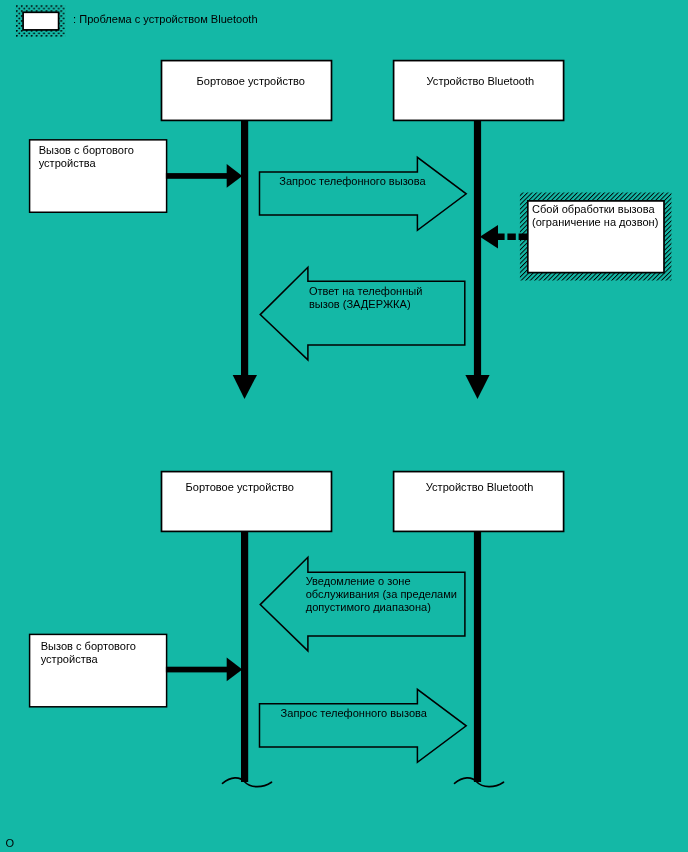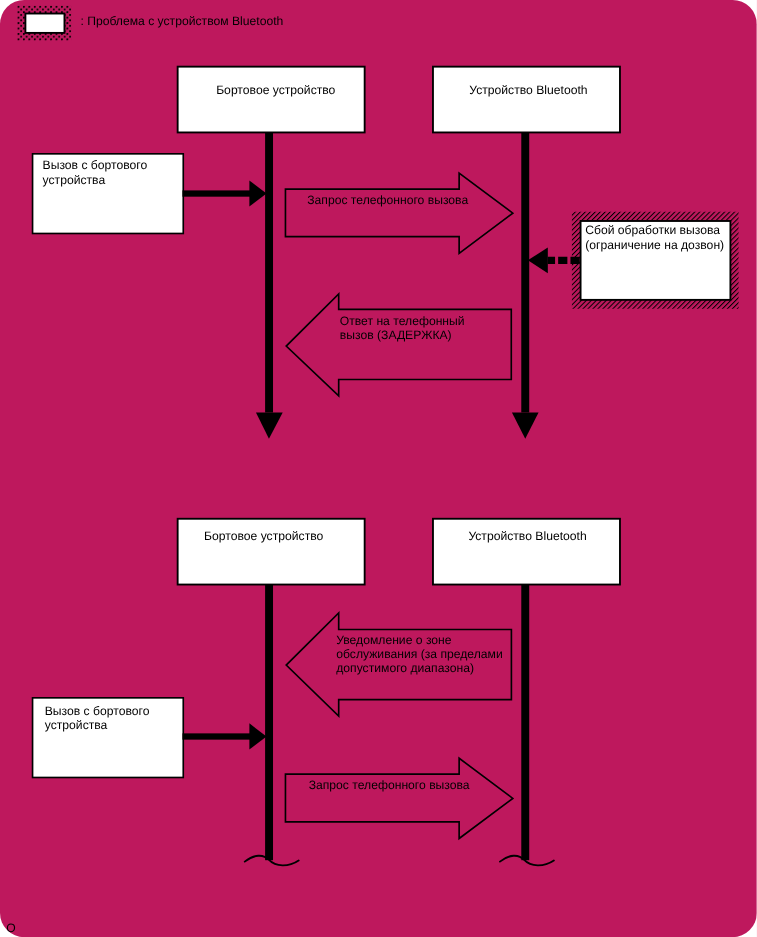--- a/index.html
+++ b/index.html
@@ -1,18 +1,18 @@
 <!DOCTYPE html>
 <html><head>
 <meta charset="utf-8">
 <style>
   html,body{margin:0;padding:0;background:#ffffff;}
   body{width:688px;height:852px;overflow:hidden;
        font-family:"Liberation Sans",sans-serif;}
-  .wrap{position:relative;width:688px;height:852px;background:#be185d;border-radius:22px;}
+  .wrap{position:relative;width:688px;height:852px;background:#14b8a6;}
   svg.canvas{position:absolute;left:0;top:0;display:block;}
   text{font-family:"Liberation Sans",sans-serif;fill:#000000;-webkit-font-smoothing:antialiased;
        font-size:11.05px;white-space:pre;}
   .solid{fill:none;stroke:#000000;}
 </style>
 </head>
 <body>
 
 <div class="wrap">
 <svg class="canvas" width="688" height="852" viewBox="0 0 688 852">

